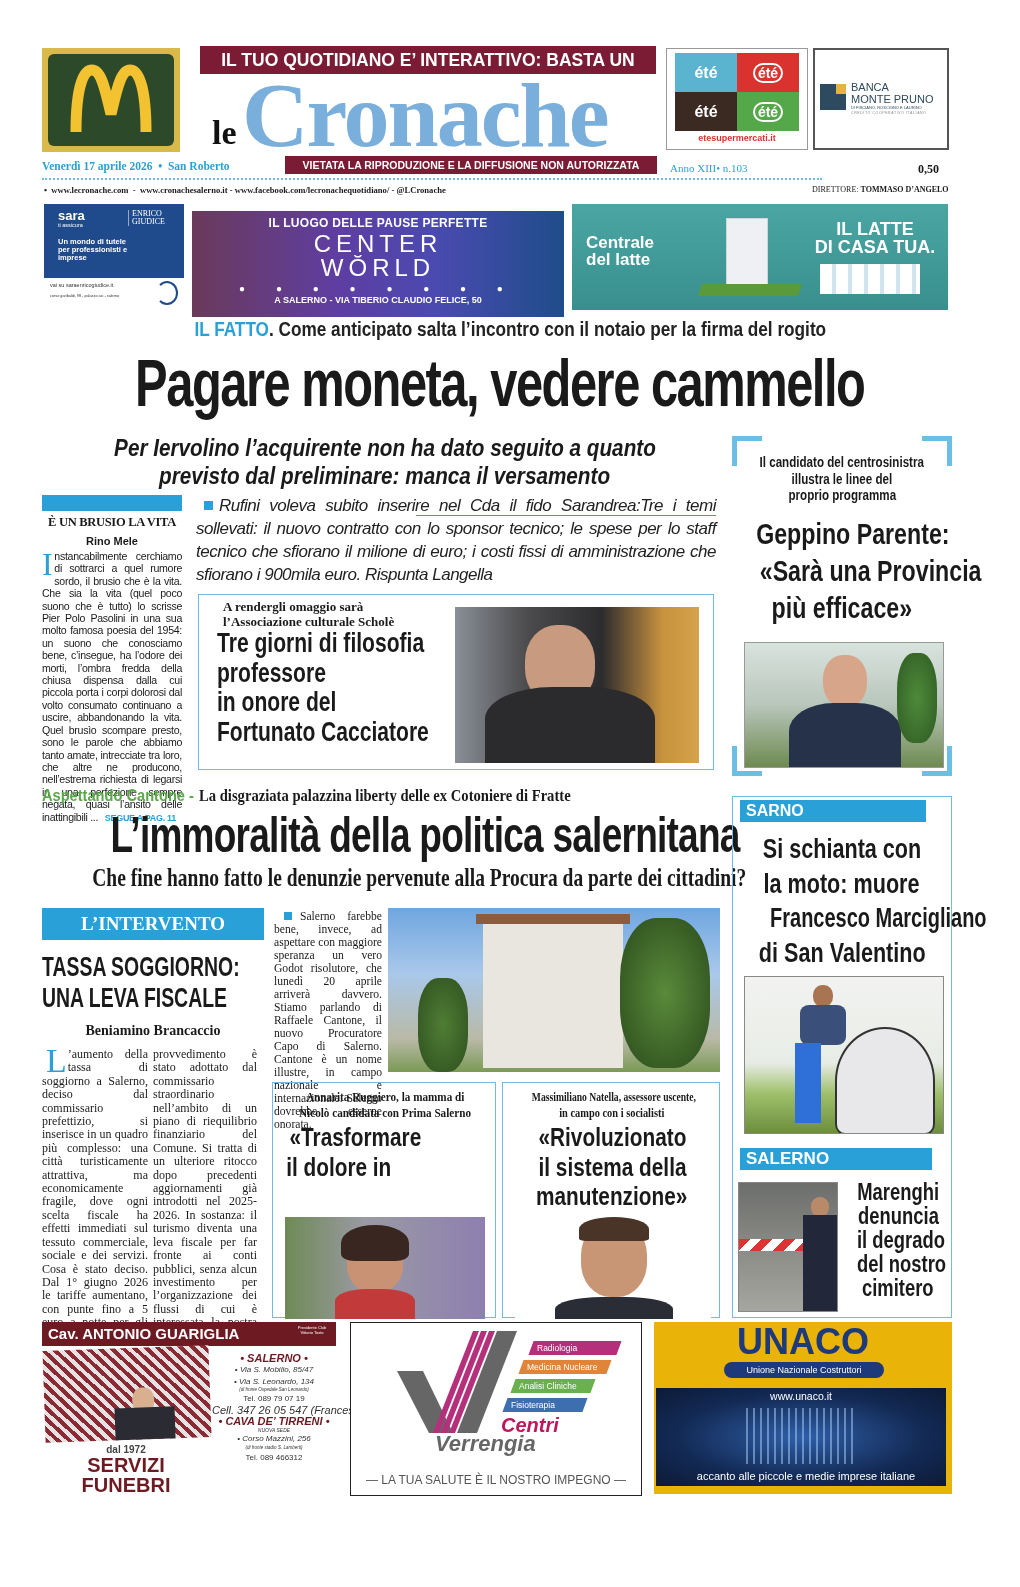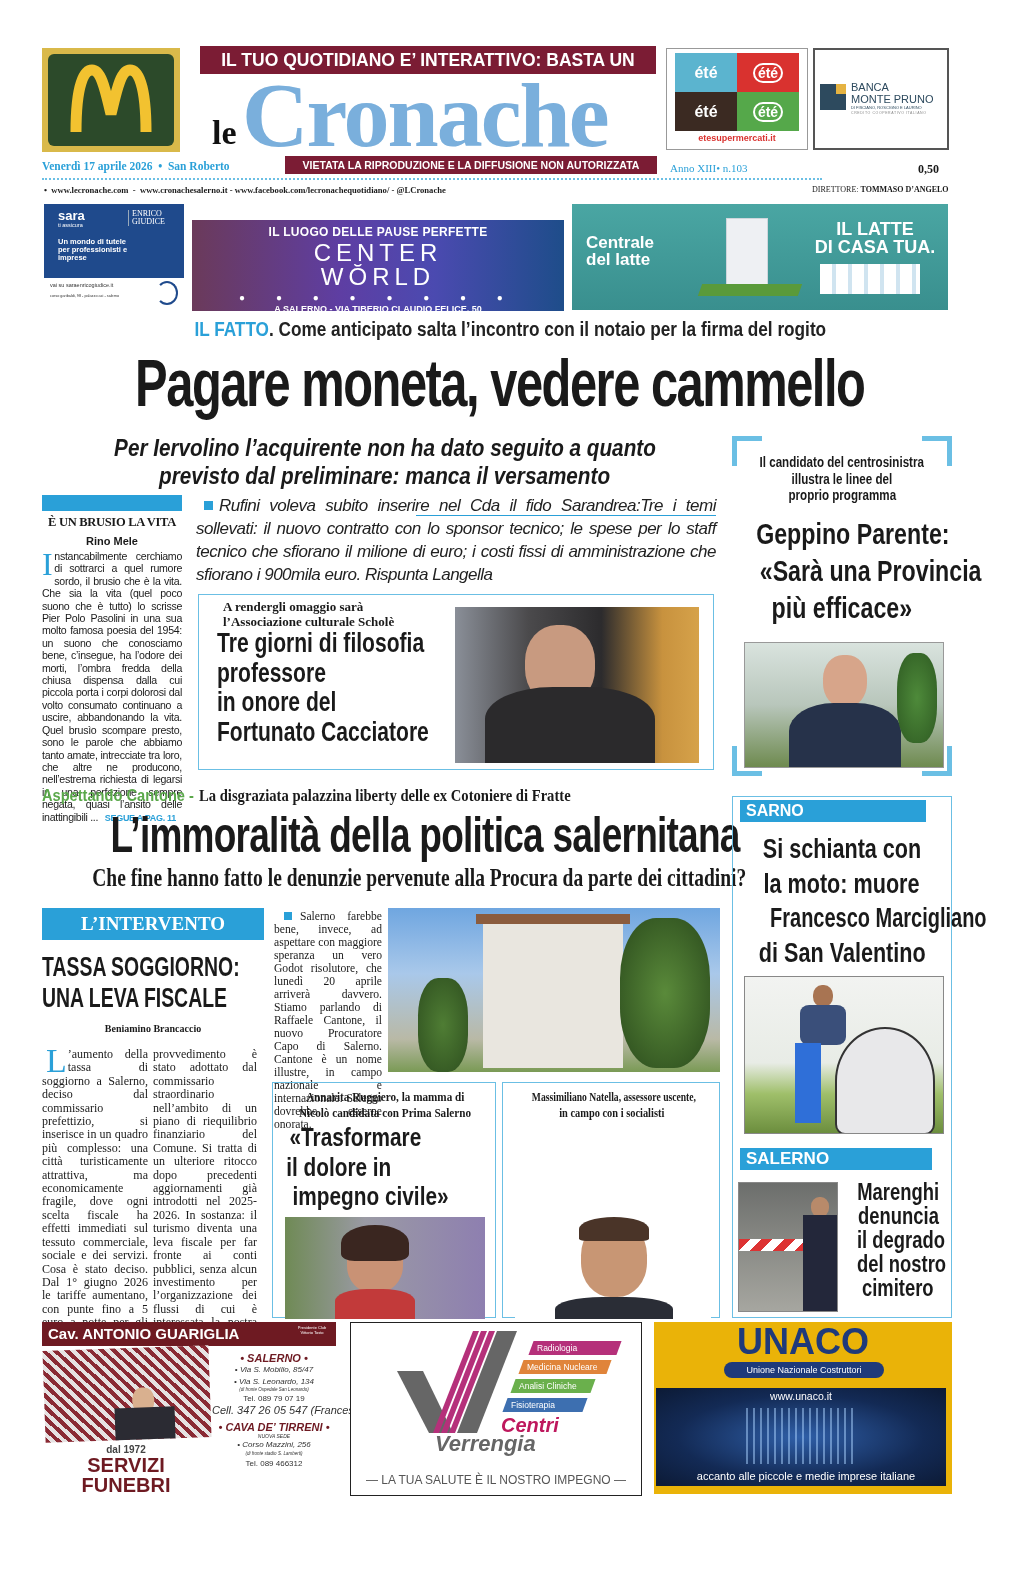--- a/index.html
+++ b/index.html
@@ -91,21 +91,21 @@
     <div>GIUDICE</div>
   </div>
   <div style="position:absolute;left:14px;top:34px;width:80px;font-weight:bold;font-size:7.5px;line-height:8px;">Un mondo di tutele per professionisti e imprese</div>
   <div style="position:absolute;left:0;bottom:0;width:140px;height:30px;background:#fff;color:#333;padding:4px 6px;">
     <div style="font-size:5.5px;">vai su saraenricogiudice.it</div>
     <div style="font-size:3.8px;margin-top:6px;">corso garibaldi, 98 - palazzo aci - salerno</div>
     <div style="position:absolute;right:6px;top:3px;width:22px;height:24px;border:2px solid #1f4a8c;border-radius:50%;border-left-color:transparent;"></div>
   </div>
 </div>
 
-<div class="abs" style="left:192px;top:220px;width:372px;height:91px;background:linear-gradient(90deg,#6b3a5a 0%,#5e3ea3 40%,#4b4ab0 65%,#1e4d8a 100%);color:#fff;text-align:center;">
+<div class="abs" style="left:192px;top:211px;width:372px;height:106px;background:linear-gradient(90deg,#6b3a5a 0%,#5e3ea3 40%,#4b4ab0 65%,#1e4d8a 100%);color:#fff;text-align:center;">
   <div style="font-weight:bold;font-size:12px;margin-top:5px;letter-spacing:0.3px;">IL LUOGO DELLE PAUSE PERFETTE</div>
   <div style="font-size:24px;line-height:24px;letter-spacing:5px;margin-top:2px;">CENTER</div>
   <div style="font-size:24px;line-height:24px;letter-spacing:5px;">WŎRLD</div>
   <div style="font-size:10px;margin-top:3px;letter-spacing:14px;">● ● ● ● ● ● ● ●</div>
   <div style="font-weight:bold;font-size:9px;margin-top:1px;">A SALERNO - VIA TIBERIO CLAUDIO FELICE, 50</div>
 </div>
 
 <div class="abs" style="left:572px;top:204px;width:376px;height:106px;background:linear-gradient(180deg,#4aa6a3,#398f8e);color:#fff;">
   <div style="position:absolute;left:14px;top:30px;font-weight:bold;font-size:17px;line-height:17px;">
     <div>Centrale</div>
@@ -198,21 +198,21 @@
   <span class="narrowc" style="transform:scaleX(0.78);">Che fine hanno fatto le denunzie pervenute alla Procura da parte dei cittadini?</span>
 </div>
 
 <div class="abs bluebg" style="left:42px;top:908px;width:222px;height:32px;color:#fff;font-family:'Liberation Serif',serif;font-weight:bold;font-size:19px;line-height:32px;text-align:center;">
   <span>L’INTERVENTO</span>
 </div>
 <div class="abs" style="left:42px;top:952px;font-weight:bold;font-size:27px;line-height:31px;">
   <div><span class="narrow" style="transform:scaleX(0.72);">TASSA SOGGIORNO:</span></div>
   <div><span class="narrow" style="transform:scaleX(0.72);">UNA LEVA FISCALE</span></div>
 </div>
-<div class="abs" style="left:42px;top:1023px;width:222px;text-align:center;font-family:'Liberation Serif',serif;font-weight:bold;font-size:10px;">Beniamino Brancaccio</div>
+<div class="abs" style="left:42px;top:1023px;width:222px;text-align:center;font-family:'Liberation Serif',serif;font-weight:bold;font-size:14px;">Beniamino Brancaccio</div>
 
 <div class="abs body-text" style="left:42px;top:1048px;width:106px;">
   <span style="float:left;font-size:34px;line-height:26px;color:#2aa0d8;margin:0 1px 0 4px;">L</span><span>’aumento della tassa di soggiorno a Salerno, deciso dal commissario prefettizio, si inserisce in un quadro più complesso: una città turisticamente attrattiva, ma economicamente fragile, dove ogni scelta fiscale ha effetti immediati sul tessuto commerciale, sociale e dei servizi. Cosa è stato deciso. Dal 1° giugno 2026 le tariffe aumentano, con punte fino a 5 euro a notte per gli hotel a 4 stelle. Il</span>
 </div>
 <div class="abs body-text" style="left:153px;top:1048px;width:104px;">
   <span>provvedimento è stato adottato dal commissario straordinario nell’ambito di un piano di riequilibrio finanziario del Comune. Si tratta di un ulteriore ritocco dopo precedenti aggiornamenti già introdotti nel 2025-2026. In sostanza: il turismo diventa una leva fiscale per far fronte ai conti pubblici, senza alcun investimento per l’organizzazione dei flussi di cui è interessata la nostra città...</span>
   <span style="color:#2aa0d8;font-family:'Liberation Sans',sans-serif;font-weight:bold;font-size:8.5px;">SEGUE A PAG. 6</span>
 </div>
 
 <div class="abs body-text" style="left:274px;top:910px;width:108px;font-size:11.6px;line-height:13px;">
@@ -226,33 +226,37 @@
 </div>
 
 <div class="abs" style="left:272px;top:1082px;width:224px;height:236px;border:1px solid #6bbfe4;">
   <div style="position:absolute;left:0;top:6px;width:224px;text-align:center;font-family:'Liberation Serif',serif;font-weight:bold;font-size:13px;line-height:16px;white-space:nowrap;">
     <div><span class="narrowc" style="transform:scaleX(0.86);">Annarita Ruggiero, la mamma di</span></div>
     <div><span class="narrowc" style="transform:scaleX(0.86);">Nicolò candidata con Prima Salerno</span></div>
   </div>
   <div style="position:absolute;left:0;top:40px;width:224px;text-align:left;font-weight:bold;font-size:26px;line-height:29.5px;">
     <div><span class="narrowc">«Trasformare</span></div>
     <div><span class="narrowc">il dolore in</span></div>
-    <div><span class="narrowc">impegno civile»</span></div>
   </div>
   <div class="ph" style="left:12px;top:134px;width:200px;height:102px;background:linear-gradient(90deg,#6f8a55 0%,#9a9aa4 40%,#8e7fb0 100%);">
     <div style="position:absolute;left:62px;top:16px;width:56px;height:60px;border-radius:45%;background:#c99275;"></div>
     <div style="position:absolute;left:56px;top:8px;width:68px;height:36px;border-radius:50% 50% 20% 20%;background:#3a2620;"></div>
     <div style="position:absolute;left:50px;top:72px;width:80px;height:30px;background:#c23a3a;border-radius:40% 40% 0 0;"></div>
   </div>
 </div>
 
 <div class="abs" style="left:502px;top:1082px;width:218px;height:236px;border:1px solid #6bbfe4;">
   <div style="position:absolute;left:0;top:6px;width:218px;text-align:center;font-family:'Liberation Serif',serif;font-weight:bold;font-size:13px;line-height:16px;white-space:nowrap;">
     <div><span class="narrowc" style="transform:scaleX(0.74);">Massimiliano Natella, assessore uscente,</span></div>
     <div><span class="narrowc" style="transform:scaleX(0.8);">in campo con i socialisti</span></div>
+  </div>
+  <div style="position:absolute;left:0;top:40px;width:218px;text-align:center;font-weight:bold;font-size:26px;line-height:29.5px;">
+    <div><span class="narrowc">«Rivoluzionato</span></div>
+    <div><span class="narrowc">il sistema della</span></div>
+    <div><span class="narrowc">manutenzione»</span></div>
   </div>
   <div class="ph" style="left:12px;top:134px;width:196px;height:102px;background:#fff;">
     <div style="position:absolute;left:66px;top:4px;width:66px;height:76px;border-radius:45%;background:#c89674;"></div>
     <div style="position:absolute;left:64px;top:0;width:70px;height:24px;border-radius:50% 50% 10% 10%;background:#4a3428;"></div>
     <div style="position:absolute;left:40px;top:80px;width:118px;height:30px;background:#2a2d36;border-radius:40% 40% 0 0;"></div>
   </div>
 </div>
 
 <div class="abs" style="left:732px;top:796px;width:220px;height:522px;border:1px solid #6bbfe4;"></div>
 
@@ -297,21 +301,21 @@
     <div style="position:absolute;left:88px;top:40px;width:22px;height:26px;border-radius:45%;background:#d9b08f;"></div>
     <div style="position:absolute;left:70px;top:60px;width:60px;height:40px;background:#2b2b33;"></div>
   </div>
   <div style="position:absolute;left:170px;top:30px;width:124px;text-align:center;font-style:italic;color:#333;">
     <div style="font-weight:bold;font-size:11px;color:#6e1a22;">• SALERNO •</div>
     <div style="font-size:8px;line-height:12px;">• Via S. Mobilio, 85/47</div>
     <div style="font-size:8px;line-height:11px;">• Via S. Leonardo, 134</div>
     <div style="font-size:4.5px;line-height:6px;">(di fronte Ospedale San Leonardo)</div>
     <div style="font-size:8px;line-height:12px;font-style:normal;">Tel. 089 79 07 19</div>
     <div style="font-size:11px;line-height:10px;white-space:nowrap;">Cell. 347 26 05 547 (Francesco)</div>
-    <div style="font-weight:bold;font-size:11px;color:#6e1a22;margin-top:6px;white-space:nowrap;">• CAVA DE’ TIRRENI •</div>
+    <div style="font-weight:bold;font-size:11px;color:#6e1a22;margin-top:0;white-space:nowrap;">• CAVA DE’ TIRRENI •</div>
     <div style="font-size:5px;line-height:6px;">NUOVA SEDE</div>
     <div style="font-size:8px;line-height:12px;">• Corso Mazzini, 256</div>
     <div style="font-size:4.5px;line-height:6px;">(di fronte stadio S. Lamberti)</div>
     <div style="font-size:8px;line-height:14px;font-style:normal;">Tel. 089 466312</div>
   </div>
   <div style="position:absolute;left:0;top:122px;width:168px;text-align:center;color:#6e1a22;font-weight:bold;">
     <div style="font-size:10px;color:#444;">dal 1972</div>
     <div style="font-size:20px;line-height:20px;">SERVIZI</div>
     <div style="font-size:20px;line-height:20px;">FUNEBRI</div>
   </div>

